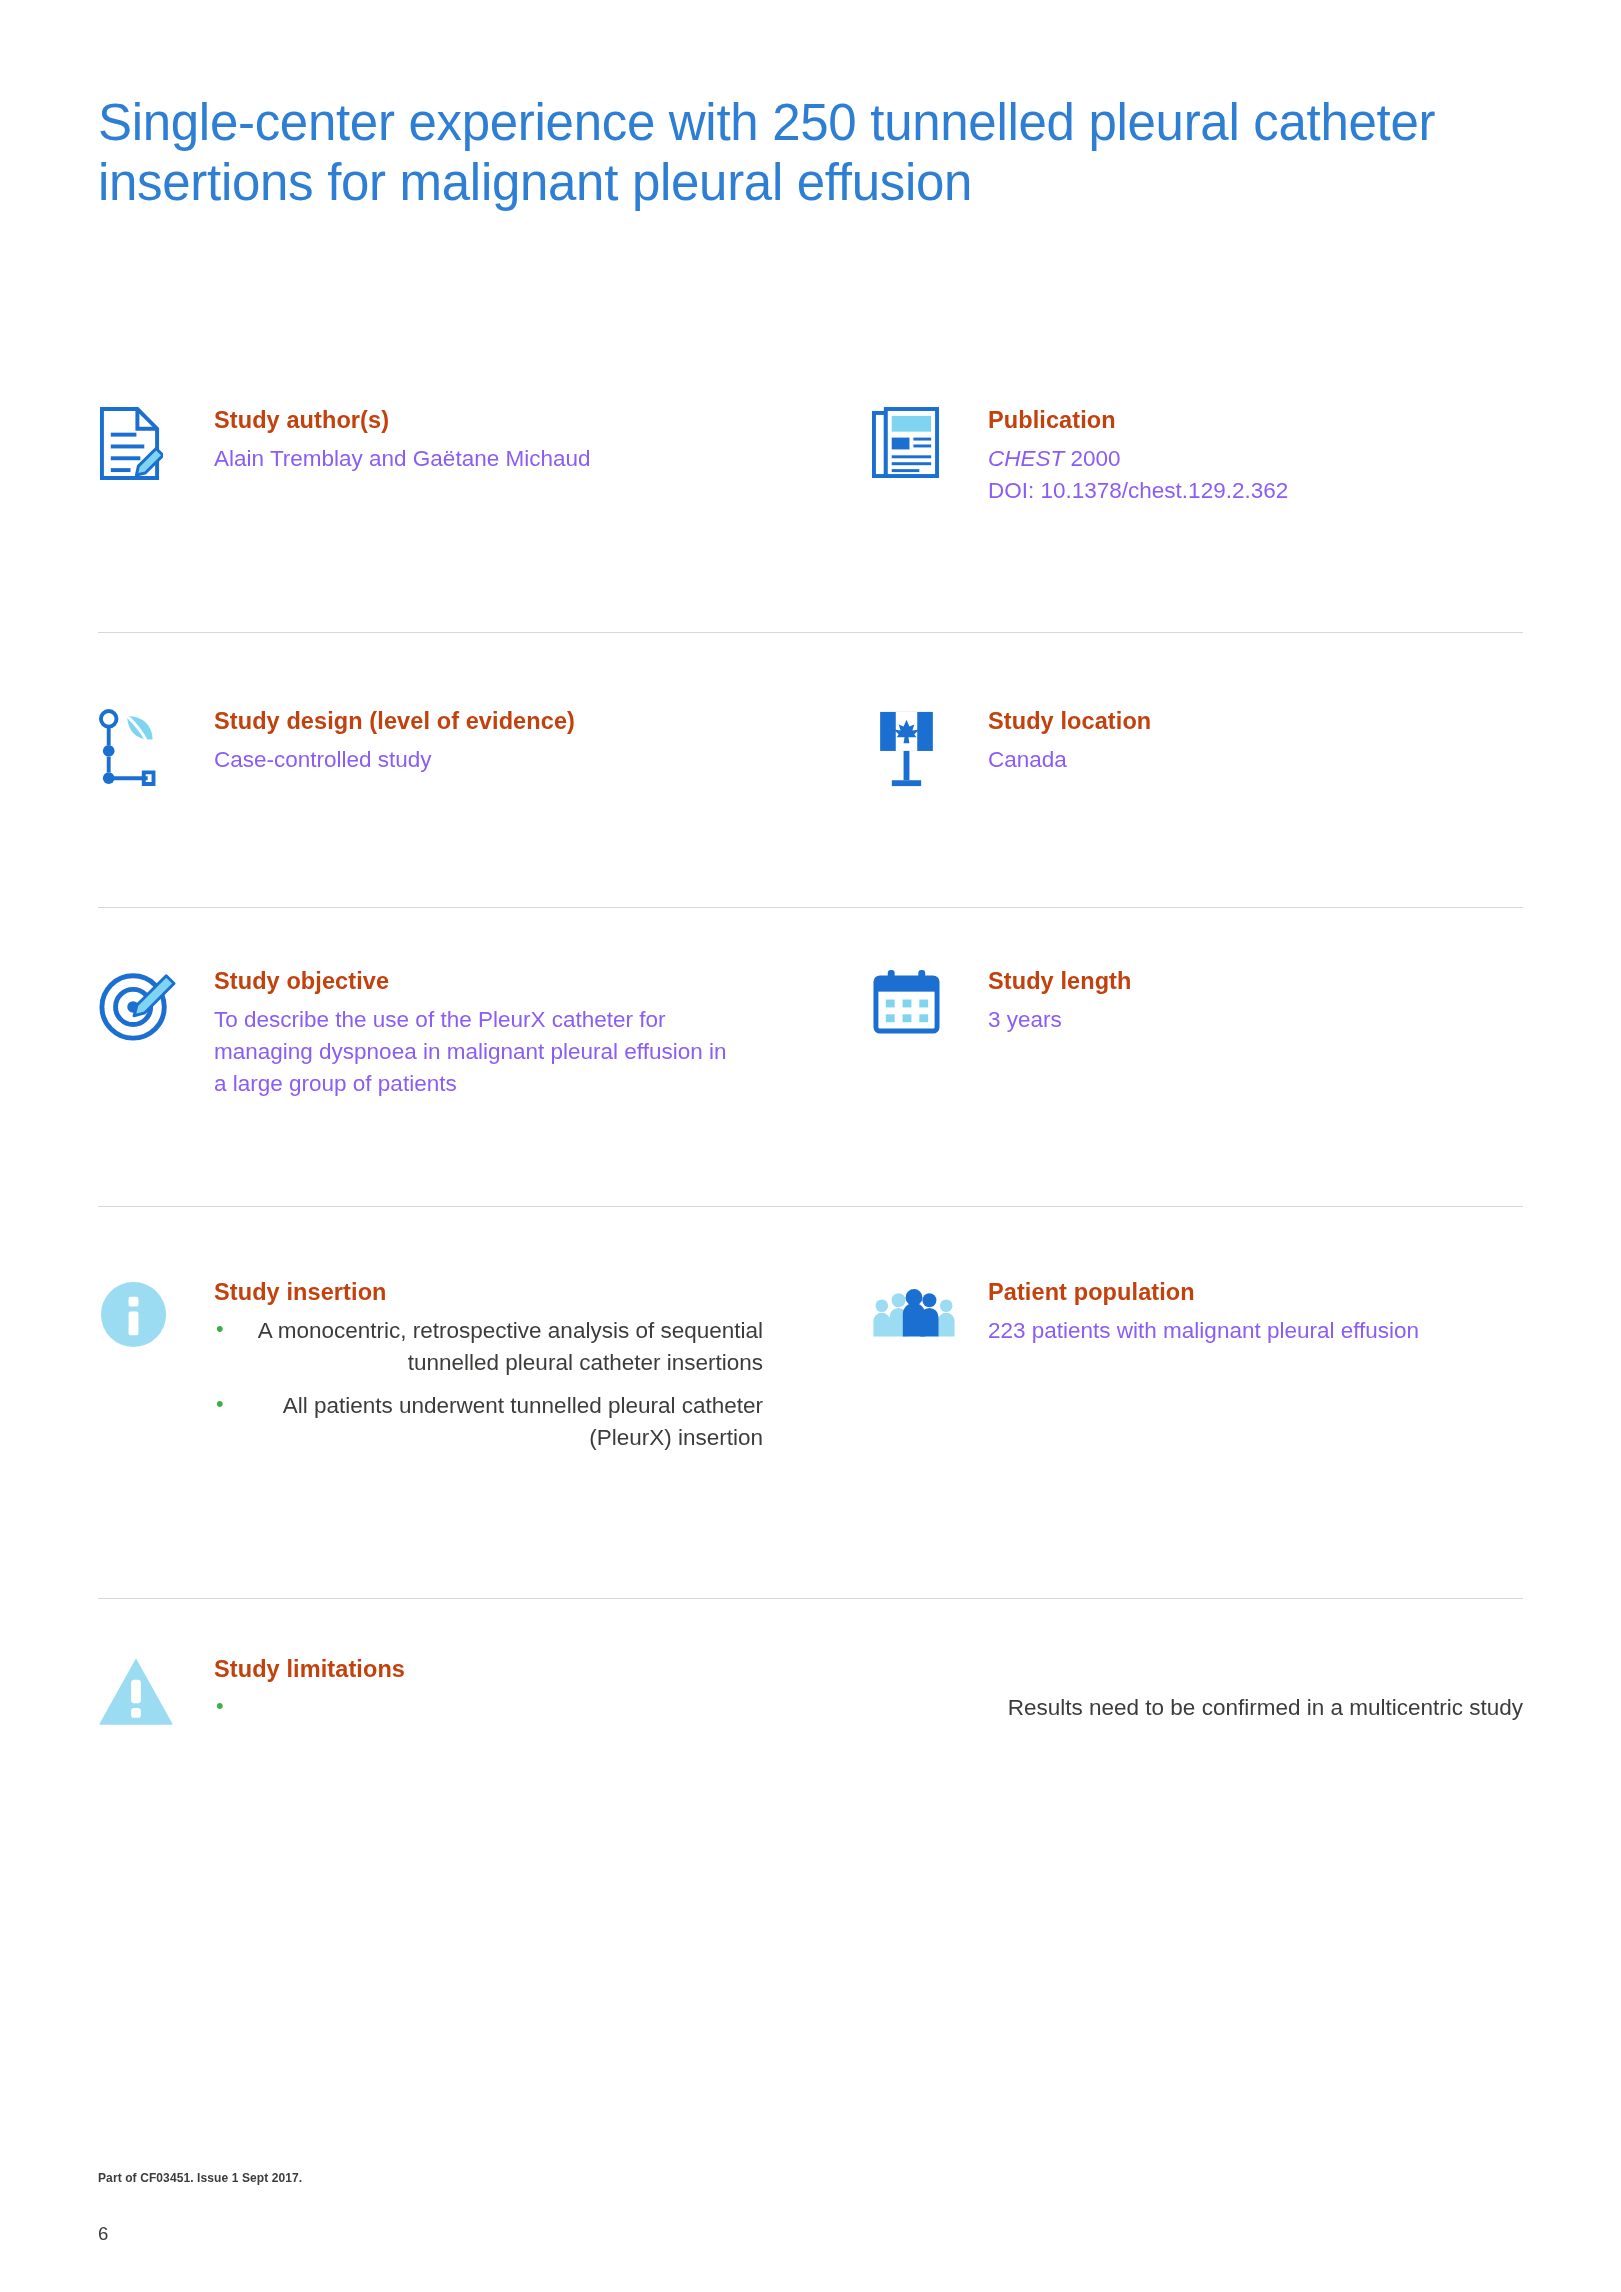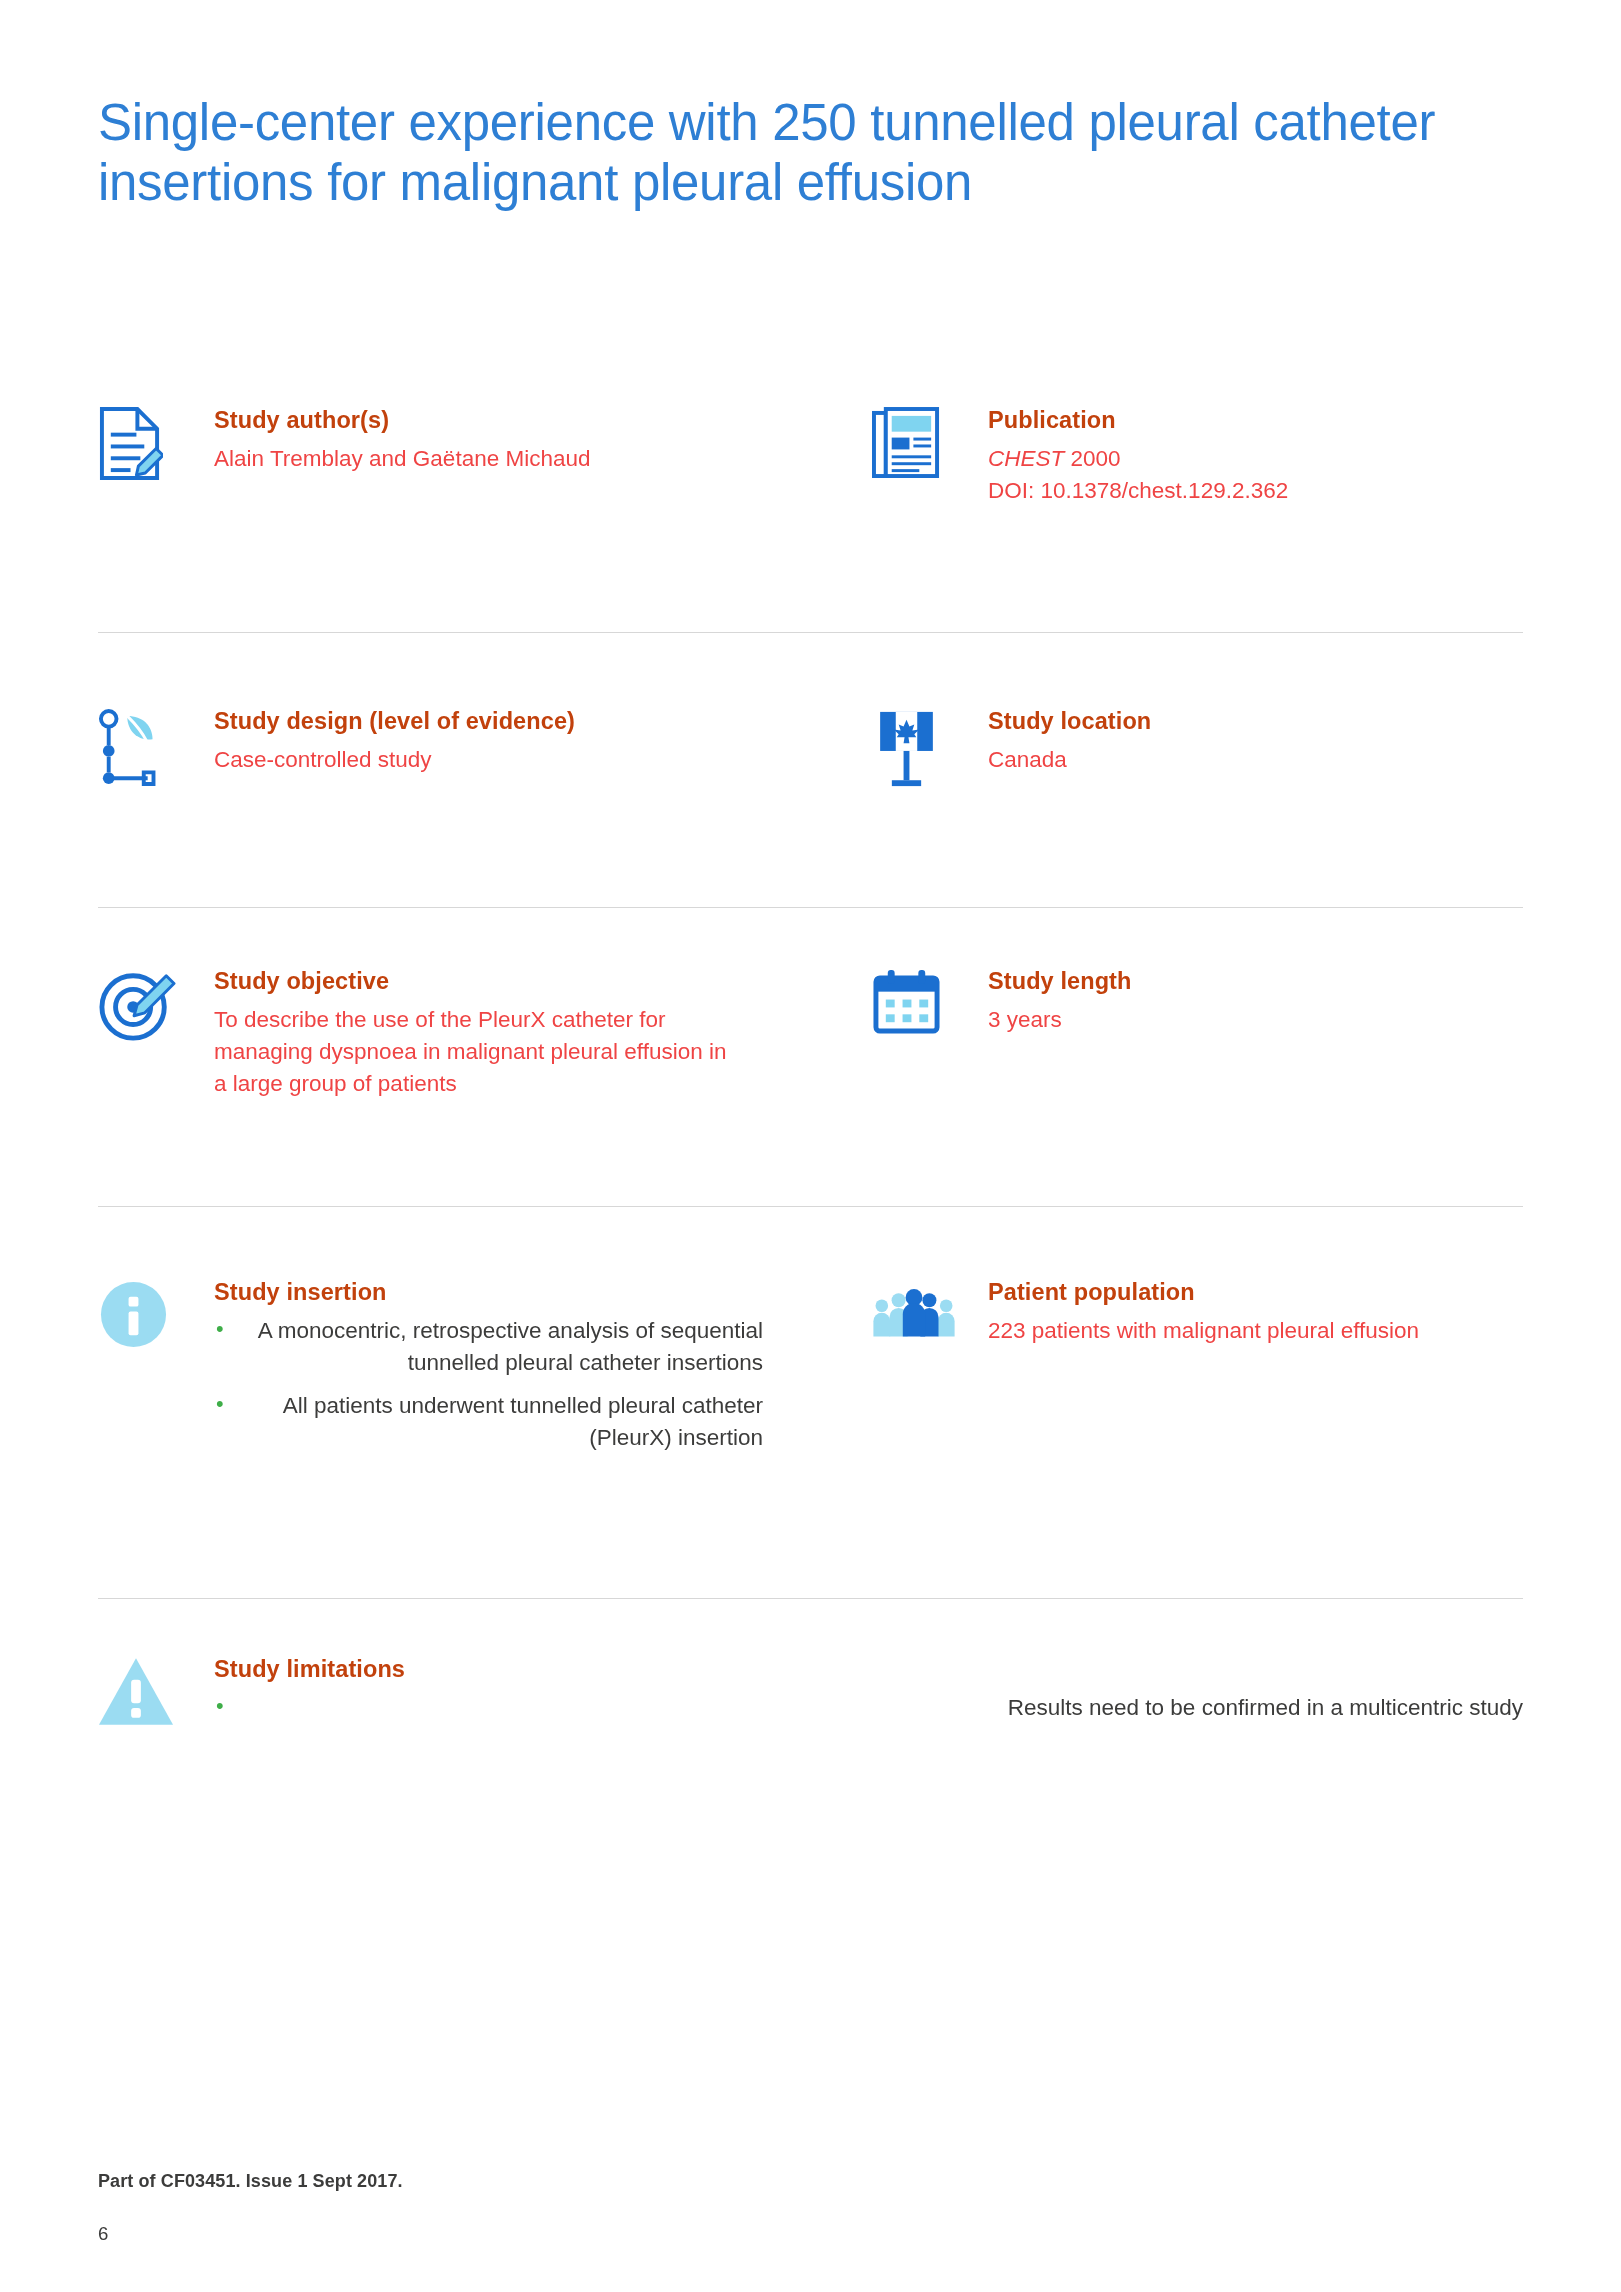--- a/index.html
+++ b/index.html
@@ -76,21 +76,21 @@
     margin: 0 0 8.8px 0;
     font-size: 23.5px;
     font-weight: 700;
     color: #c2410c;
     letter-spacing: 0.1px;
   }
   .entry p {
     margin: 0;
     font-size: 22.5px;
     line-height: 1.42;
-    color: #ef4444;
+    color: #8b5cf6;
     font-weight: 400;
   }
   .entry p.italic-lead em {
     font-style: italic;
   }
   ul.bullets {
     margin: 3.9px 0 0 0;
     padding: 0;
     list-style: none;
     text-align: right;
@@ -109,21 +109,21 @@
     position: absolute;
     left: 2px;
     top: -1px;
     color: #3fae49;
     font-size: 21.6px;
   }
   .footer-note {
     position: absolute;
     left: 98px;
     top: 2171px;
-    font-size: 18px;
+    font-size: 12px;
     font-weight: 700;
     color: #3c3c3b;
     letter-spacing: 0.1px;
   }
   .page-number {
     position: absolute;
     left: 98px;
     top: 2223px;
     font-size: 18.6px;
     color: #3c3c3b;

